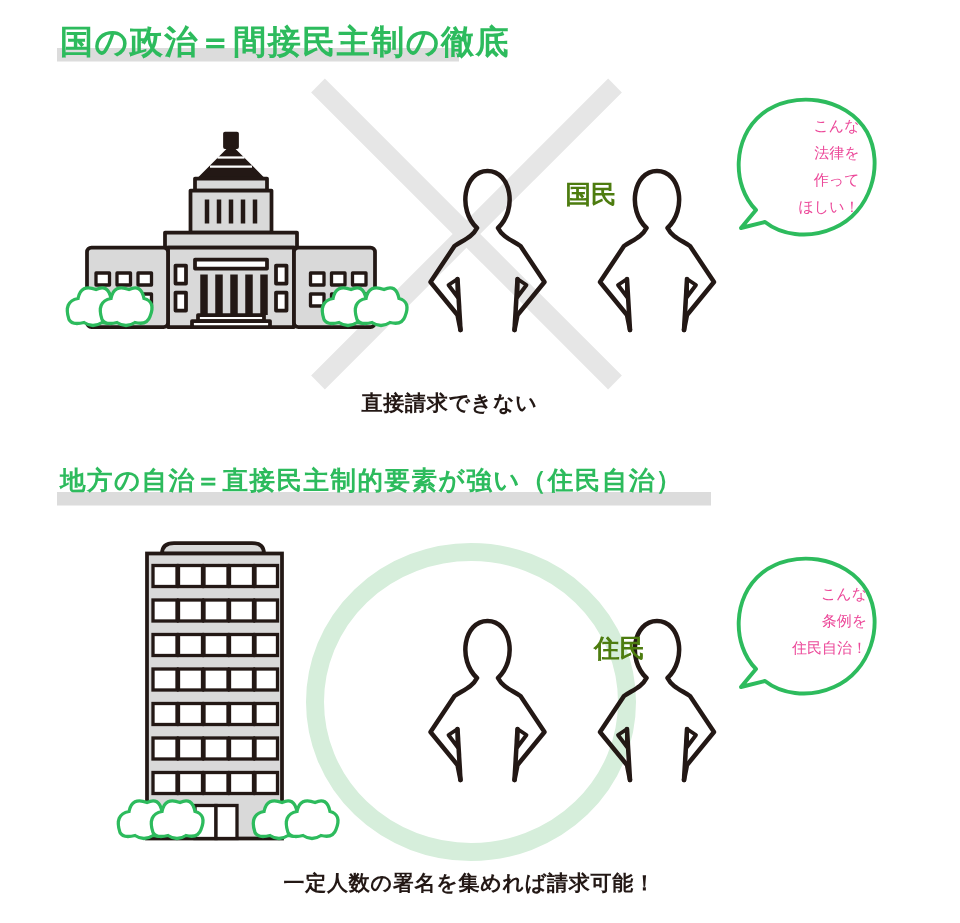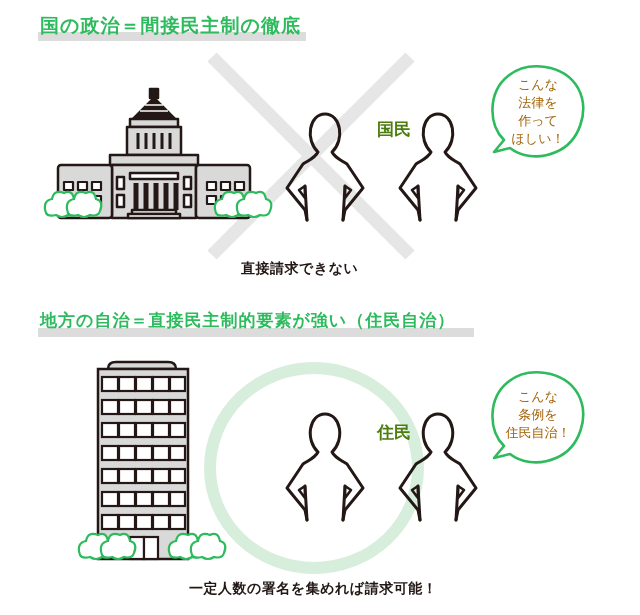--- a/index.html
+++ b/index.html
@@ -1,22 +1,22 @@
 <!DOCTYPE html>
 <html><head>
 <meta charset="utf-8">
 <style>
   html, body { margin:0; padding:0; background:#ffffff; }
   body { width:640px; height:615px; position:relative; overflow:hidden;
          font-family: "DejaVu Sans", "Liberation Sans", sans-serif; color:#231815; }
-  .heading { position:absolute; font-weight:bold; color:#2dbb5d; font-size:19px; letter-spacing:1px; white-space:nowrap; z-index:2; }
+  .heading { position:absolute; font-weight:bold; color:#2dbb5d; font-size:22px; letter-spacing:1px; white-space:nowrap; z-index:2; }
   .heading-bar { position:absolute; height:9px; background:#dcdcdc; z-index:1; }
   .caption { position:absolute; font-weight:bold; font-size:14px; color:#231815; white-space:nowrap; letter-spacing:0.5px; }
   .label-green { position:absolute; font-weight:bold; font-size:17px; color:#4d7c0f; white-space:nowrap; }
-  .bubble-text { position:absolute; font-size:13px; line-height:18px; text-align:center; color:#a16207; white-space:nowrap; }
+  .bubble-text { position:absolute; font-size:10px; line-height:18px; text-align:right; color:#ec4899; white-space:nowrap; }
   svg { position:absolute; overflow:visible; }
 </style>
 </head>
 <body>
 
 <div class="heading-bar" style="left:38px; top:32px; width:268px;"></div>
 <div class="heading" style="left:40px; top:13px;">国の政治＝間接民主制の徹底</div>
 
 <svg style="left:200px; top:45px;" width="240" height="225" viewBox="0 0 240 225">
   <line x1="12" y1="12" x2="210" y2="210" stroke="#e6e6e6" stroke-width="13"></line>
@@ -190,21 +190,21 @@
 </svg>
 <svg style="left:398px; top:410px;" width="80" height="112" viewBox="0 0 80 112">
   <g fill="none" stroke="#231815" stroke-width="3" stroke-linejoin="round" stroke-linecap="round">
     <path d="M33 42 C20 30 24 4 40 4 C56 4 60 30 47 42 C50 48 56 50 62 54 L78 78 L60 100 L58 110 M22 110 L20 100 L2 78 L18 54 C24 50 30 48 33 42"></path>
     <path d="M20 76 L14 80 L20 88 Z" stroke-width="2.6"></path>
     <path d="M60 76 L66 80 L60 88 Z" stroke-width="2.6"></path>
     <line x1="20" y1="76" x2="22" y2="110"></line>
     <line x1="60" y1="76" x2="58" y2="110"></line>
   </g>
 </svg>
-<div class="label-green" style="left:377px; top:421px;">住民</div>
+<div class="label-green" style="left:396px; top:421px;">住民</div>
 
 <svg style="left:478px; top:368px;" width="110" height="100" viewBox="0 0 110 100">
   <path d="M26 78 C10 62 10 30 30 14 C50 -2 86 2 100 26 C112 48 102 80 78 90 C60 98 42 94 32 86 L16 90 Z" fill="#fff" stroke="#2dbb5d" stroke-width="2.6" stroke-linejoin="round"></path>
 </svg>
 <div class="bubble-text" style="left:498px; top:388px; width:80px;">
   <div>こんな</div>
   <div>条例を</div>
   <div>住民自治！</div>
 </div>
 

